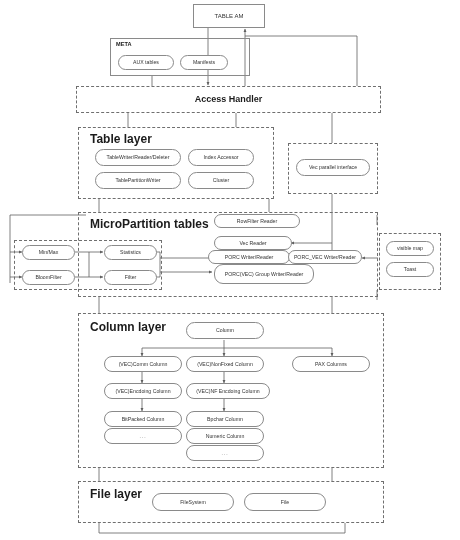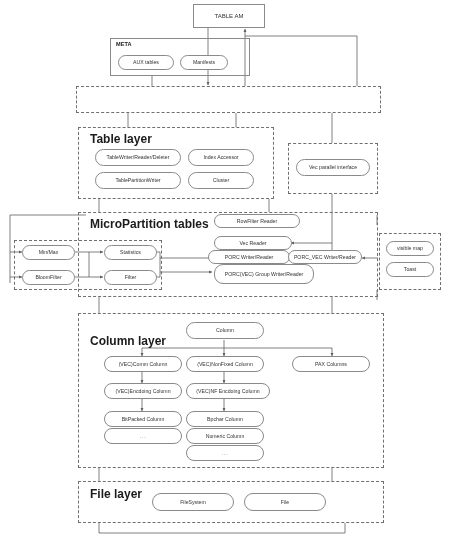--- a/index.html
+++ b/index.html
@@ -122,20 +122,21 @@
   <div class="group-solid" style="left:110px;top:38px;width:140px;height:38px;"></div>
   <div class="group-title small" style="left:116px;top:41px;">META</div>
   <div class="node pill" style="left:118px;top:55px;width:56px;height:15px;">
     <span>AUX tables</span>
   </div>
   <div class="node pill" style="left:180px;top:55px;width:48px;height:15px;">
     <span>Manifests</span>
   </div>
 
   <div class="group" style="left:76px;top:86px;width:305px;height:27px;"></div>
+  <div class="center-title" style="left:76px;top:94px;width:305px;">Access Handler</div>
 
   <div class="group" style="left:78px;top:127px;width:196px;height:72px;"></div>
   <div class="group-title" style="left:90px;top:132px;">Table layer</div>
   <div class="node pill" style="left:95px;top:149px;width:86px;height:17px;">
     <span>TableWriter/Reader/Deleter</span>
   </div>
   <div class="node pill" style="left:188px;top:149px;width:66px;height:17px;">
     <span>Index Accessor</span>
   </div>
   <div class="node pill" style="left:95px;top:172px;width:86px;height:17px;">
@@ -185,21 +186,21 @@
 
   <div class="group" style="left:379px;top:233px;width:62px;height:57px;"></div>
   <div class="node pill" style="left:386px;top:241px;width:48px;height:15px;">
     <span>visible map</span>
   </div>
   <div class="node pill" style="left:386px;top:262px;width:48px;height:15px;">
     <span>Toast</span>
   </div>
 
   <div class="group" style="left:78px;top:313px;width:306px;height:155px;"></div>
-  <div class="group-title" style="left:90px;top:320px;margin-top:14px;">Column layer</div>
+  <div class="group-title" style="left:90px;top:320px;">Column layer</div>
 
   <div class="node pill" style="left:186px;top:322px;width:78px;height:17px;">
     <span>Column</span>
   </div>
 
   <div class="node pill" style="left:104px;top:356px;width:78px;height:16px;">
     <span>(VEC)Comm Column</span>
   </div>
   <div class="node pill" style="left:186px;top:356px;width:78px;height:16px;">
     <span>(VEC)NonFixed Column</span>

